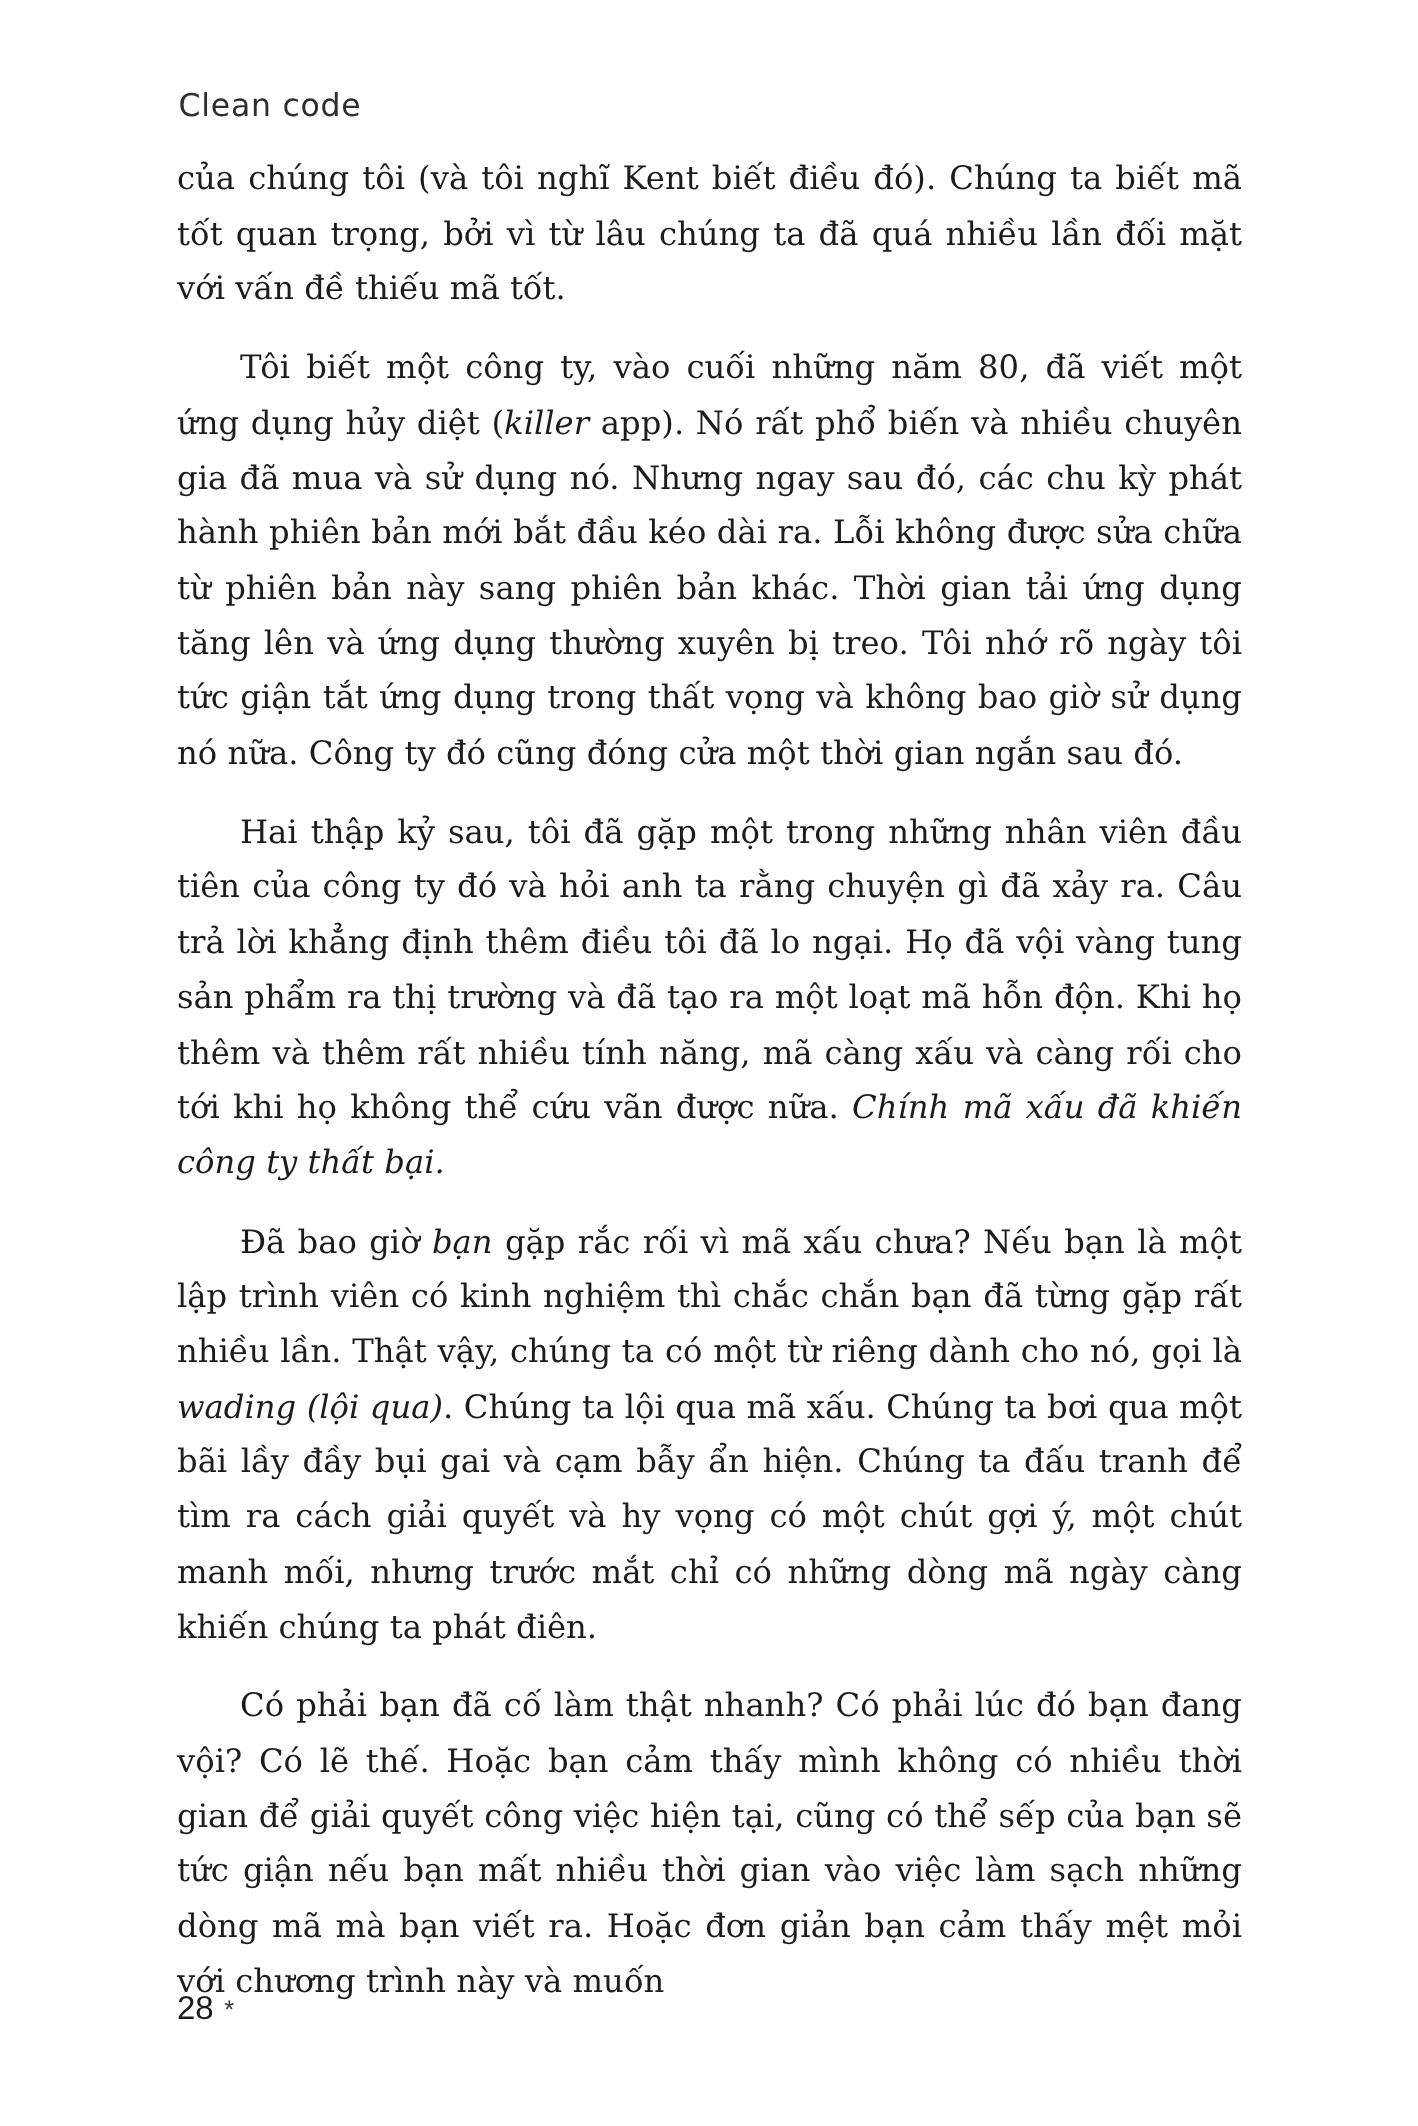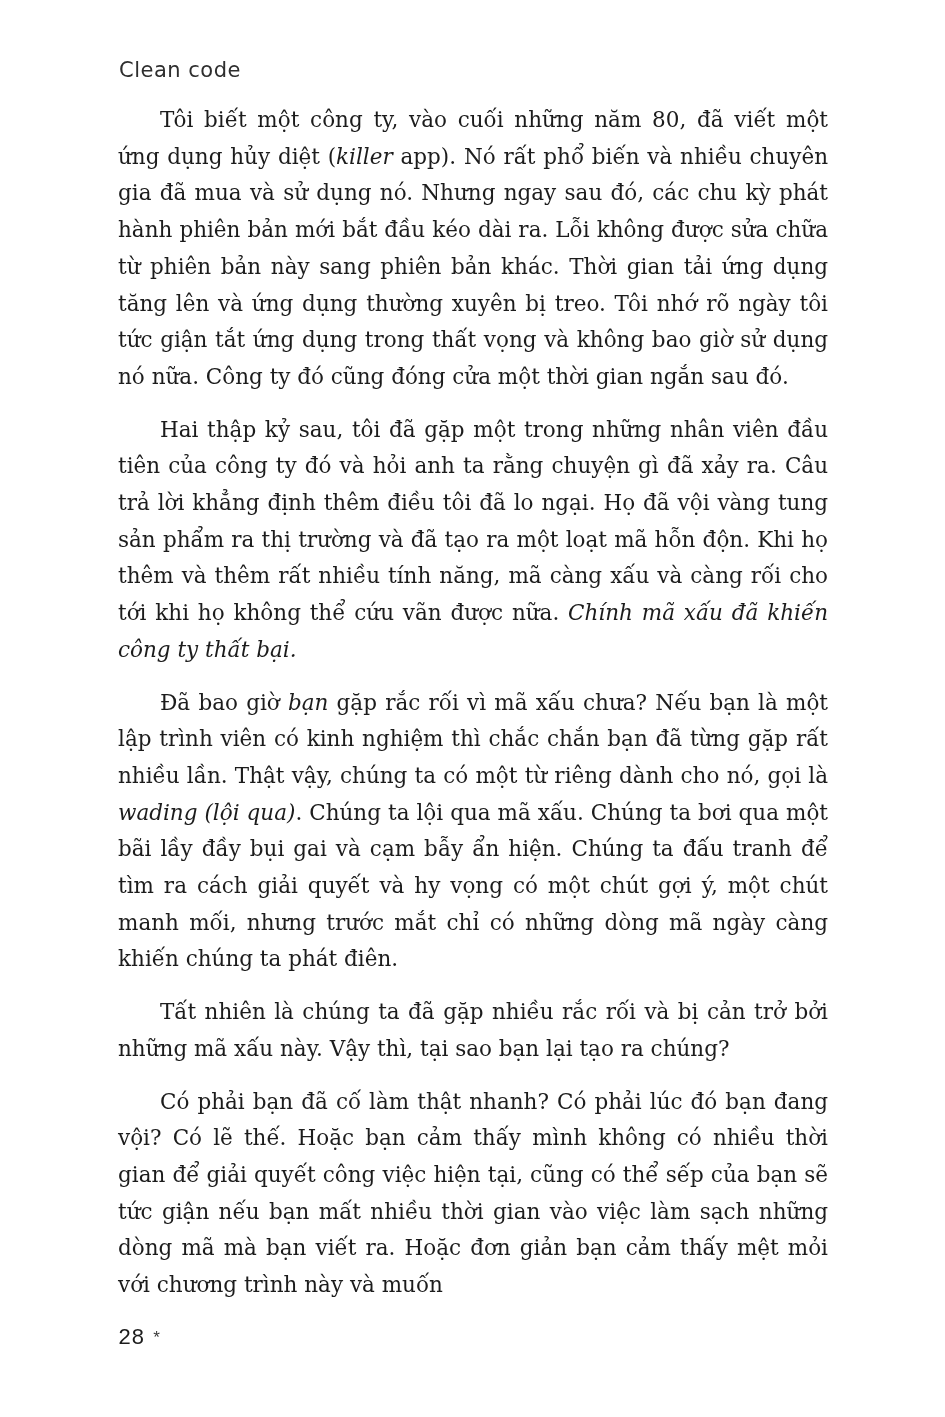--- a/index.html
+++ b/index.html
@@ -46,42 +46,42 @@
     text-indent: 42px;
   }
   .content .italic {
     font-style: italic;
     margin-top: 28px;
   }
   .footer {
     position: absolute;
     left: 118px;
     top: 1326px;
-    font-family: Liberation Mono, monospace;
+    font-family: Liberation Sans, sans-serif;
     font-size: 22px;
     color: #1c1c1c;
     text-align: center;
   }
   .footer .page-marker {
     font-size: 17px;
     color: #3a3a3a;
     margin-left: 7px;
     vertical-align: 1px;
   }
 </style>
 </head>
 <body>
 
 <div class="page">
   <div class="running-header">Clean code</div>
 
   <div class="content">
+      <p class=""><span>của chúng tôi (và tôi nghĩ Kent biết điều đó). Chúng ta biết mã tốt quan trọng, bởi vì từ lâu chúng ta đã quá nhiều lần đối mặt với vấn đề thiếu mã tốt.</span></p>
       <p class="indent"><span>Tôi biết một công ty, vào cuối những năm 80, đã viết một ứng dụng hủy diệt (</span><span class="italic">killer</span><span> app). Nó rất phổ biến và nhiều chuyên gia đã mua và sử dụng nó. Nhưng ngay sau đó, các chu kỳ phát hành phiên bản mới bắt đầu kéo dài ra. Lỗi không được sửa chữa từ phiên bản này sang phiên bản khác. Thời gian tải ứng dụng tăng lên và ứng dụng thường xuyên bị treo. Tôi nhớ rõ ngày tôi tức giận tắt ứng dụng trong thất vọng và không bao giờ sử dụng nó nữa. Công ty đó cũng đóng cửa một thời gian ngắn sau đó.</span></p>
       <p class="indent"><span>Hai thập kỷ sau, tôi đã gặp một trong những nhân viên đầu tiên của công ty đó và hỏi anh ta rằng chuyện gì đã xảy ra. Câu trả lời khẳng định thêm điều tôi đã lo ngại. Họ đã vội vàng tung sản phẩm ra thị trường và đã tạo ra một loạt mã hỗn độn. Khi họ thêm và thêm rất nhiều tính năng, mã càng xấu và càng rối cho tới khi họ không thể cứu vãn được nữa. </span><span class="italic">Chính mã xấu đã khiến công ty thất bại.</span></p>
       <p class="indent"><span>Đã bao giờ </span><span class="italic">bạn</span><span> gặp rắc rối vì mã xấu chưa? Nếu bạn là một lập trình viên có kinh nghiệm thì chắc chắn bạn đã từng gặp rất nhiều lần. Thật vậy, chúng ta có một từ riêng dành cho nó, gọi là </span><span class="italic">wading (lội qua)</span><span>. Chúng ta lội qua mã xấu. Chúng ta bơi qua một bãi lầy đầy bụi gai và cạm bẫy ẩn hiện. Chúng ta đấu tranh để tìm ra cách giải quyết và hy vọng có một chút gợi ý, một chút manh mối, nhưng trước mắt chỉ có những dòng mã ngày càng khiến chúng ta phát điên.</span></p>
-      <p class="indent"><span>Tất nhiên là chúng ta đã gặp nhiều rắc rối và bị cản trở bởi những mã xấu này. Vậy thì, tại sao bạn lại tạo ra chúng?</span></p>
       <p class="indent"><span>Có phải bạn đã cố làm thật nhanh? Có phải lúc đó bạn đang vội? Có lẽ thế. Hoặc bạn cảm thấy mình không có nhiều thời gian để giải quyết công việc hiện tại, cũng có thể sếp của bạn sẽ tức giận nếu bạn mất nhiều thời gian vào việc làm sạch những dòng mã mà bạn viết ra. Hoặc đơn giản bạn cảm thấy mệt mỏi với chương trình này và muốn</span></p>
     </div>
 
   <div class="footer">
     <span class="page-number">28</span><span class="page-marker">*</span>
   </div>
 </div>
 
 </body></html>

